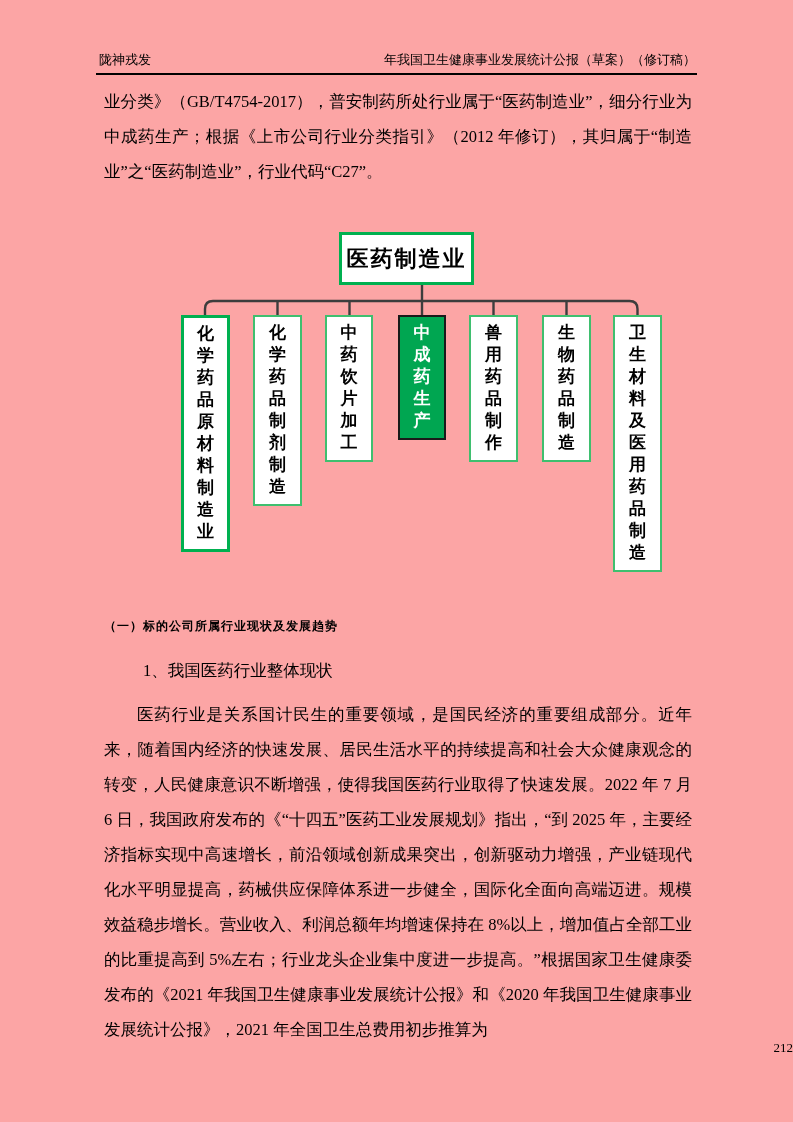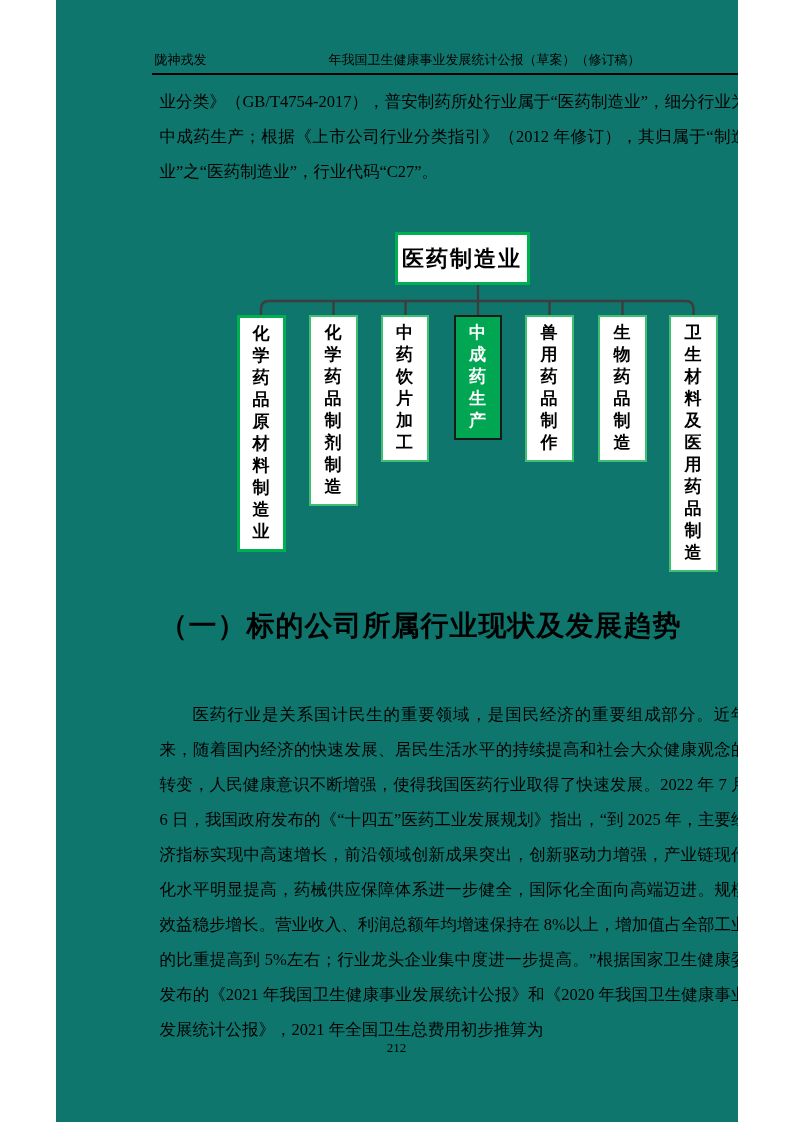--- a/index.html
+++ b/index.html
@@ -1,41 +1,41 @@
 <!DOCTYPE html>
 <html><head>
 <meta charset="utf-8">
 <style>
   html,body { margin:0; padding:0; background:#ffffff; }
   .page {
-    position:relative; width:682px; height:1122px; margin:0 auto;
-    background:#0f766e; color:#000;
+    position:relative; width:793px; height:1122px; margin:0 auto;
+    background:#fca5a5; color:#000;
     font-family:"Liberation Serif", serif;
     overflow:hidden;
     text-decoration:underline;
     --green:#00b050; --green-light:#3fbf6f; --green-fill:#00a651; --connector:#3d3d3d;
   }
   
   .header-left  { position:absolute; top:51px; left:99px;  font-size:13px; }
   .header-right { position:absolute; top:51px; right:97px; font-size:13px; }
   .header-rule  { position:absolute; top:73px; left:96px; width:601px; height:0; border-top:2px solid #000; }
   
   .para {
     position:absolute; left:104px; width:588px;
     font-size:16.5px; line-height:35px; text-align:justify;
   }
   #para-continuation { top:84px; }
   #para-body { top:697px; text-indent:2em; }
   .section-heading {
     position:absolute; top:612px; left:104px;
     font-family:"Liberation Sans", sans-serif; font-weight:bold;
-    font-size:28px; line-height:28px; letter-spacing:1px;
+    font-size:12px; line-height:28px; letter-spacing:1px;
   }
   .sub-heading { position:absolute; top:659px; left:143px; font-size:16.5px; line-height:24px; }
-  .footer-page { position:absolute; top:1040px; left:0; width:100%; text-align:center; font-size:13px; }
+  .footer-page { position:absolute; top:1040px; left:0; width:100%; text-align:right; font-size:13px; }
   
   .diagram { position:absolute; left:0; top:0; width:793px; height:610px; }
   .connectors { position:absolute; left:0; top:0; }
   .connectors path { stroke:var(--connector); stroke-width:2.4; fill:none; }
   .node { box-sizing:border-box; background:#fff; }
   .root-node {
     position:absolute; left:339px; top:232px; width:135px; height:53px;
     border:3px solid var(--green);
     display:flex; align-items:center; justify-content:center;
     font-size:22px; font-weight:600; letter-spacing:2px;
@@ -136,18 +136,19 @@
           <span class="vchar">用</span>
           <span class="vchar">药</span>
           <span class="vchar">品</span>
           <span class="vchar">制</span>
           <span class="vchar">造</span>
         </div>
       </div>
   </div>
 
   <div class="section-heading">（一）标的公司所属行业现状及发展趋势</div>
+  <div class="sub-heading">1、我国医药行业整体现状</div>
 
   <div class="para" id="para-body">医药行业是关系国计民生的重要领域，是国民经济的重要组成部分。近年来，随着国内经济的快速发展、居民生活水平的持续提高和社会大众健康观念的转变，人民健康意识不断增强，使得我国医药行业取得了快速发展。2022 年 7 月 6 日，我国政府发布的《“十四五”医药工业发展规划》指出，“到 2025 年，主要经济指标实现中高速增长，前沿领域创新成果突出，创新驱动力增强，产业链现代化水平明显提高，药械供应保障体系进一步健全，国际化全面向高端迈进。规模效益稳步增长。营业收入、利润总额年均增速保持在 8%以上，增加值占全部工业的比重提高到 5%左右；行业龙头企业集中度进一步提高。”根据国家卫生健康委发布的《2021 年我国卫生健康事业发展统计公报》和《2020 年我国卫生健康事业发展统计公报》，2021 年全国卫生总费用初步推算为</div>
 
   <div class="footer-page">212</div>
 
 </div>
 
 </body></html>

